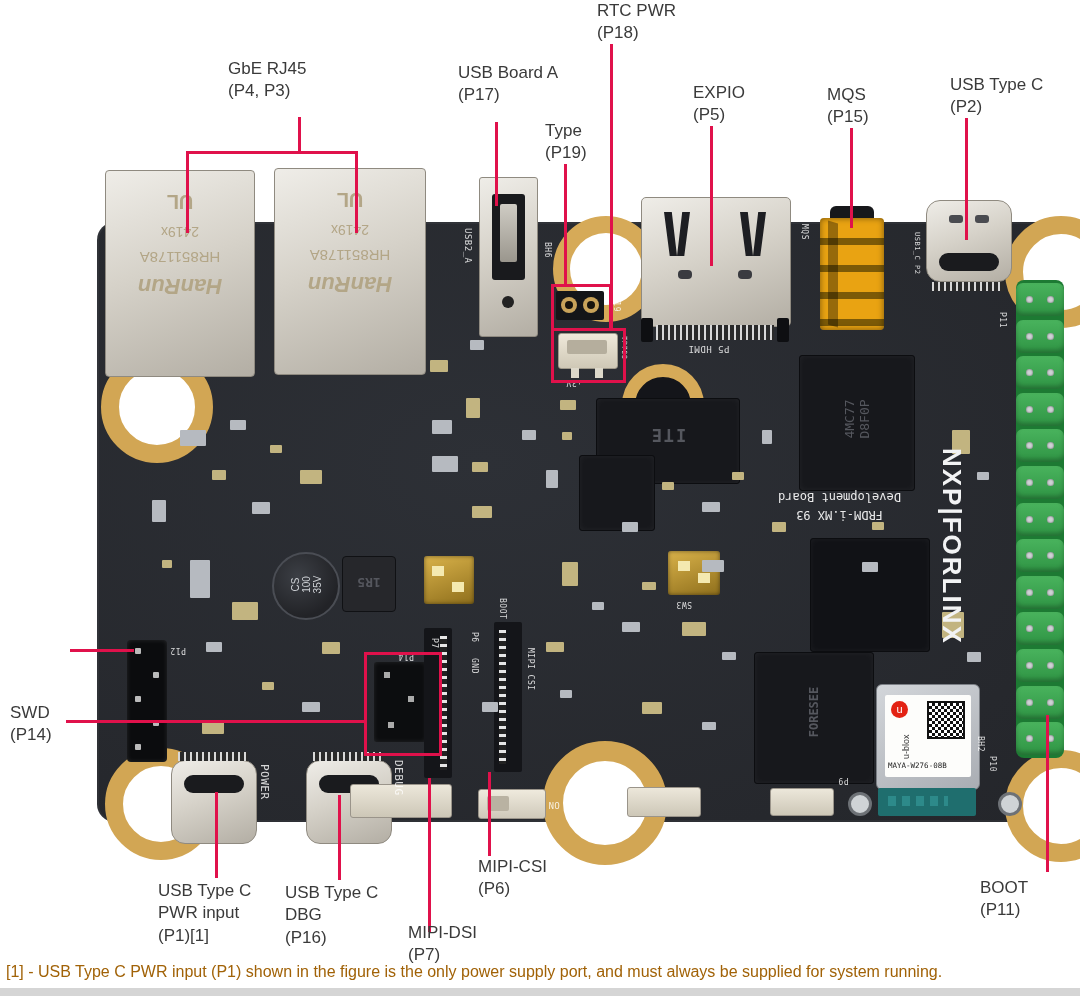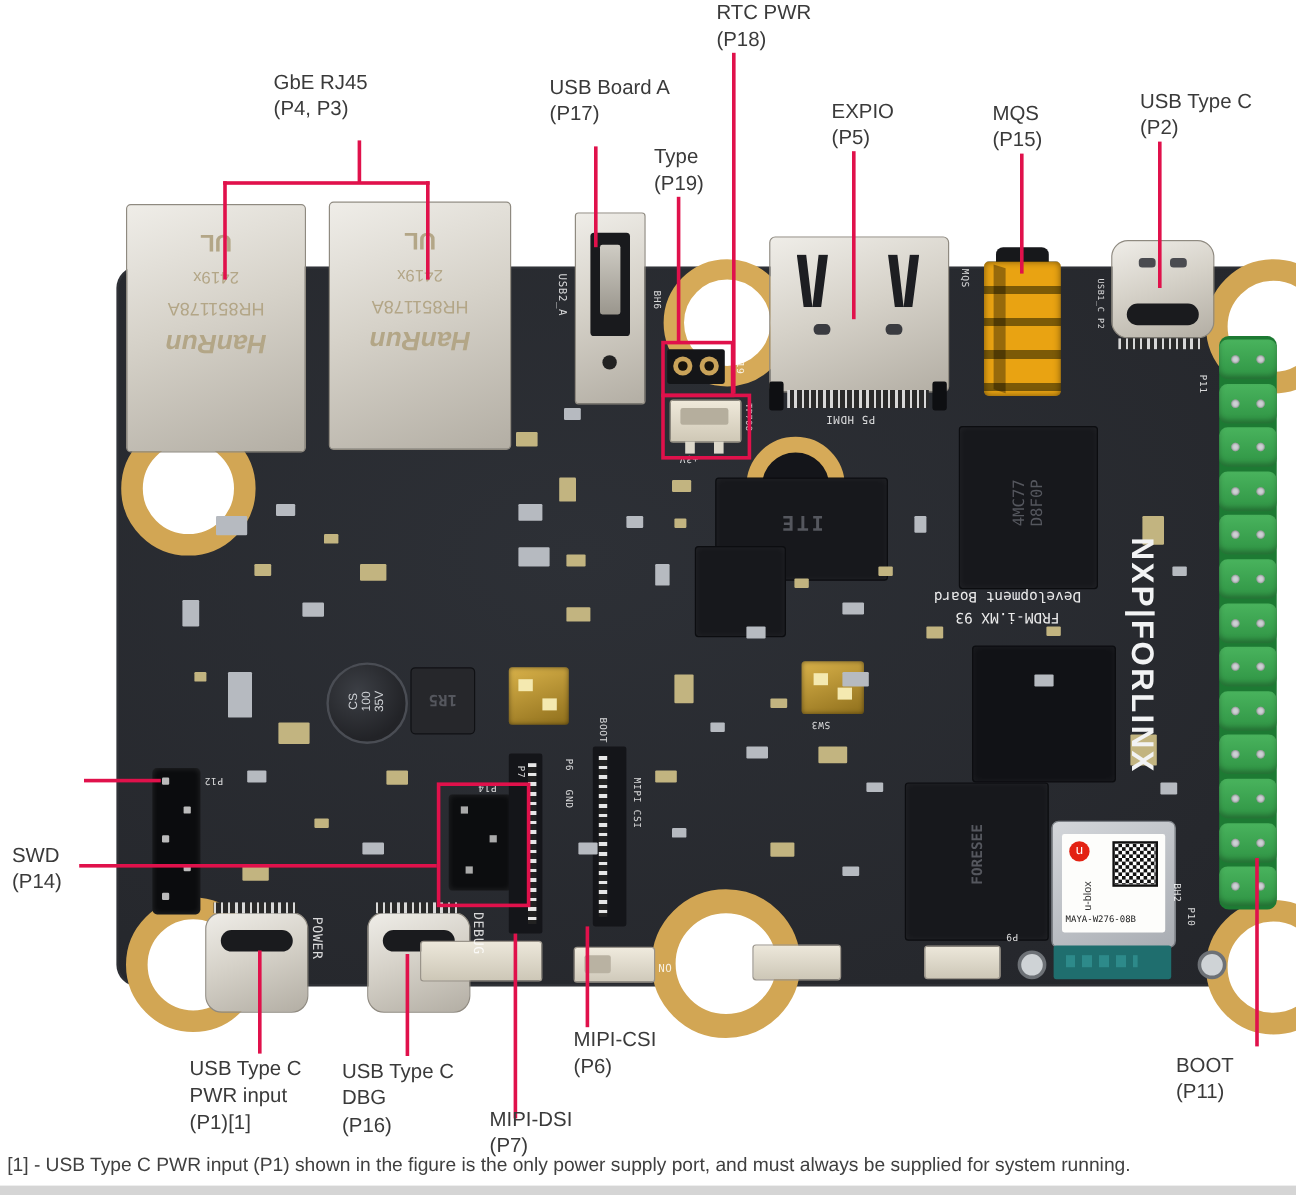--- a/index.html
+++ b/index.html
@@ -25,21 +25,21 @@
         font-size:9px;z-index:4;letter-spacing:.5px;white-space:nowrap;}
   .vert{writing-mode:vertical-rl;}
   .flip{transform:rotate(180deg);}
   .rj45txt{transform:rotate(180deg);color:#b3a687;text-align:center;line-height:1.25;}
   .pins{background:repeating-linear-gradient(90deg,#d8d8d8 0 2px,#2a2a2a 2px 6px);}
   .pinscol{background:repeating-linear-gradient(180deg,#e6e6e6 0 3px,#222 3px 8px);}
   .passive{position:absolute;z-index:3;border-radius:1px;}
   .exseg{position:absolute;left:0;width:48px;height:33px;background:linear-gradient(180deg,#49b35d,#2f9444);
          border-radius:7px;box-shadow:inset 0 -3px 4px rgba(0,0,0,.25);}
   .exdot{position:absolute;width:7px;height:7px;border-radius:50%;background:#cfd3d6;box-shadow:inset 0 0 2px #555;}
-  #footnote{position:absolute;left:6px;top:963px;width:1070px;font-size:16px;color:#404040;z-index:6;}
+  #footnote{position:absolute;left:6px;top:963px;width:1070px;font-size:16px;color:#a16207;z-index:6;}
   #pagebar{position:absolute;left:0;top:988px;width:1080px;height:8px;background:#d5d5d5;z-index:6;}
 </style>
 </head>
 <body>
 
 <div id="stage">
 
   <div id="board"></div>
 
   <div class="hole" style="left:101px;top:351px;width:76px;height:76px;background:#fff;border:18px solid #d2a654;"></div>

